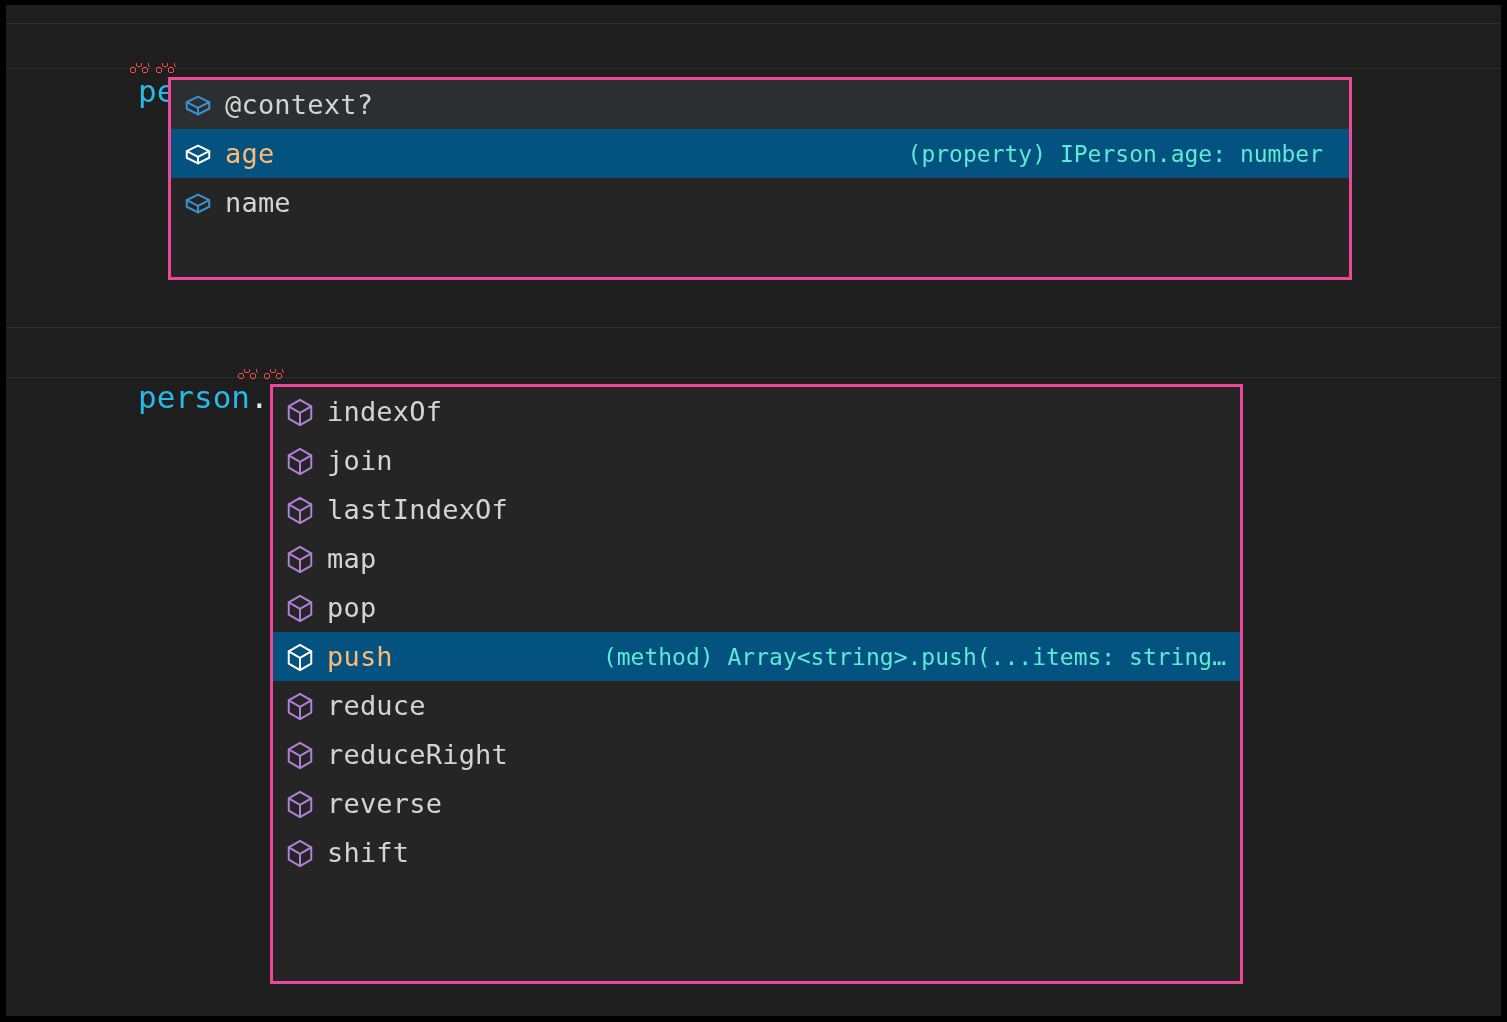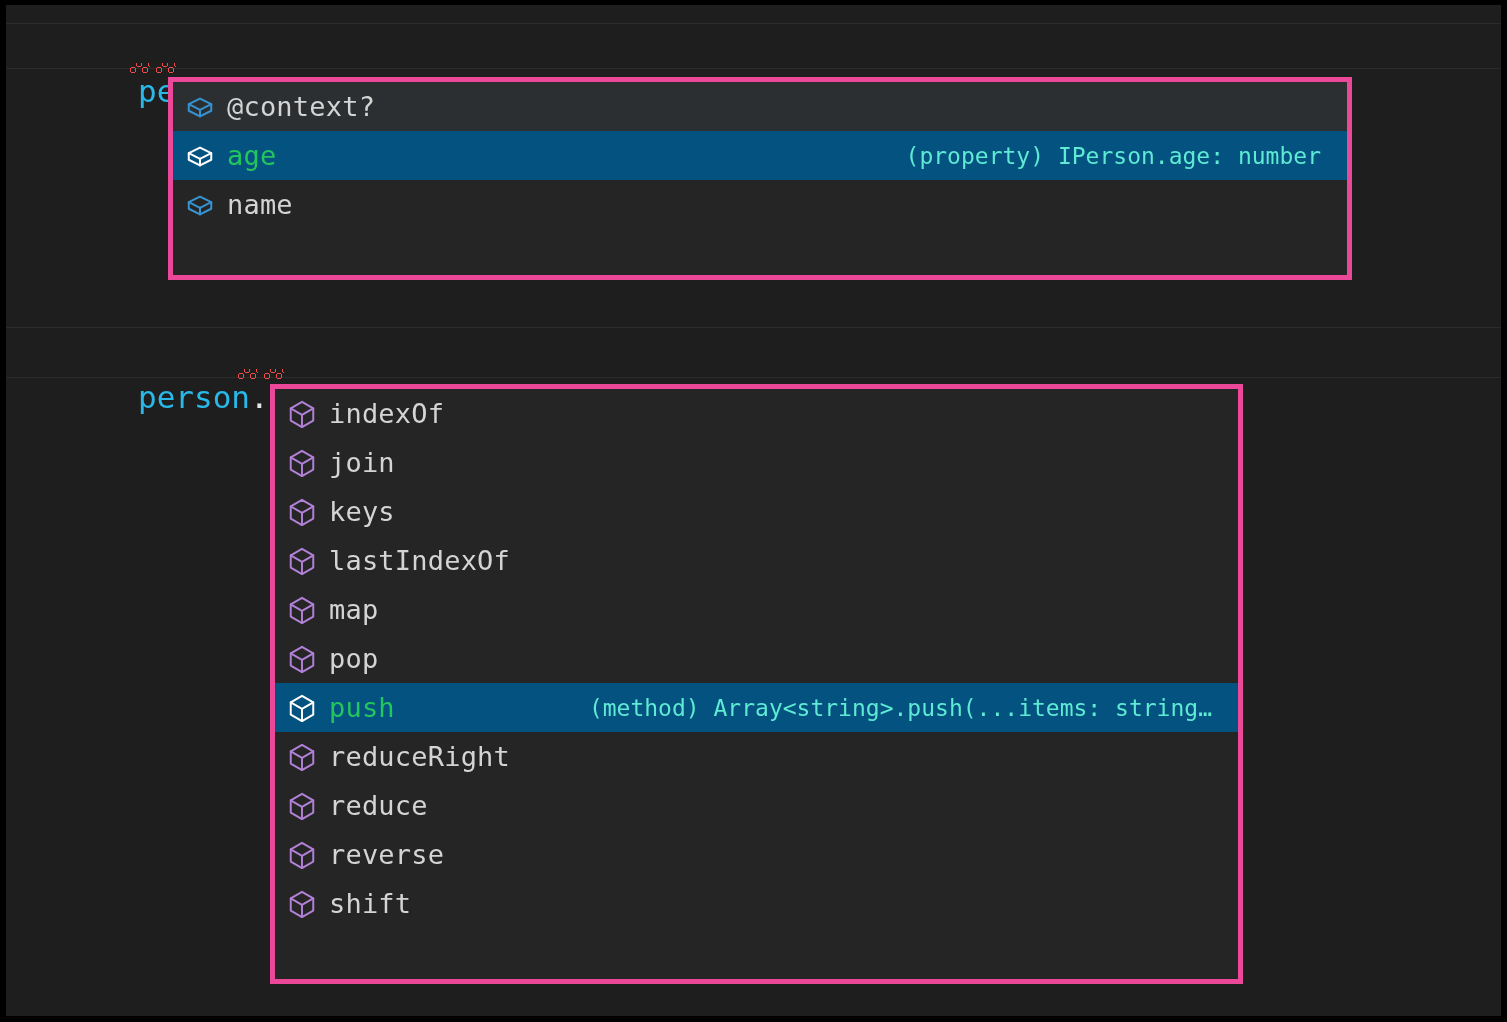--- a/index.html
+++ b/index.html
@@ -73,21 +73,21 @@
   }
   #squiggle-1a { left: 124px; top: 58px;  width: 20px; }
   #squiggle-1b { left: 150px; top: 58px;  width: 20px; }
   #squiggle-2a { left: 232px; top: 364px; width: 20px; }
   #squiggle-2b { left: 258px; top: 364px; width: 20px; }
 
   
   .suggest-widget {
     position: absolute;
     background: #252526;
-    border: 5px solid #ec4899;
+    border: 3px solid #ec4899;
     box-sizing: border-box;
     overflow: hidden;
   }
   #suggest-widget-1 {
     left: 162px;
     top: 72px;
     width: 1184px;
     height: 203px;
   }
   #suggest-widget-2 {
@@ -122,37 +122,37 @@
   }
 
   .row-label {
     font-size: 27px;
     line-height: 30px;
     color: #d4d4d4;
     font-family: "DejaVu Sans Mono", "Liberation Mono", monospace;
     white-space: pre;
     letter-spacing: 0.2px;
   }
-  .suggest-row.selected .row-label { color: #22c55e; }
+  .suggest-row.selected .row-label { color: #fdba74; }
 
   .row-detail {
     position: absolute;
     right: 26px;
     top: 50%;
     transform: translateY(-50%);
     font-size: 23px;
     line-height: 26px;
     color: #5eead4;
     font-family: "DejaVu Sans Mono", "Liberation Mono", monospace;
     white-space: pre;
     overflow: hidden;
     text-overflow: clip;
     max-width: 900px;
   }
-  #suggest-widget-2 .row-detail { right: 26px; text-align: center; }
+  #suggest-widget-2 .row-detail { right: 14px; text-align: center; }
 </style>
 </head>
 <body>
 
 <div id="editor-frame">
   <div id="editor-surface">
 
     <div class="rule rule-top"></div>
     <div class="rule rule-line1-b"></div>
     <div class="rule rule-line2-t"></div>
@@ -217,28 +217,20 @@
                 <path d="M16 17 L16 30"></path>
               </svg></span>
             <span class="row-label">join</span>
           </div>
           <div class="suggest-row">
             <span class="row-icon"><svg viewBox="0 0 32 32" width="30" height="30" fill="none" stroke="#b180d7" stroke-width="2.1" stroke-linejoin="round" stroke-linecap="round">
                 <path d="M16 3 L28 10 L28 23 L16 30 L4 23 L4 10 Z"></path>
                 <path d="M4 10 L16 17 L28 10"></path>
                 <path d="M16 17 L16 30"></path>
               </svg></span>
-            <span class="row-label">keys</span>
-          </div>
-          <div class="suggest-row">
-            <span class="row-icon"><svg viewBox="0 0 32 32" width="30" height="30" fill="none" stroke="#b180d7" stroke-width="2.1" stroke-linejoin="round" stroke-linecap="round">
-                <path d="M16 3 L28 10 L28 23 L16 30 L4 23 L4 10 Z"></path>
-                <path d="M4 10 L16 17 L28 10"></path>
-                <path d="M16 17 L16 30"></path>
-              </svg></span>
             <span class="row-label">lastIndexOf</span>
           </div>
           <div class="suggest-row">
             <span class="row-icon"><svg viewBox="0 0 32 32" width="30" height="30" fill="none" stroke="#b180d7" stroke-width="2.1" stroke-linejoin="round" stroke-linecap="round">
                 <path d="M16 3 L28 10 L28 23 L16 30 L4 23 L4 10 Z"></path>
                 <path d="M4 10 L16 17 L28 10"></path>
                 <path d="M16 17 L16 30"></path>
               </svg></span>
             <span class="row-label">map</span>
           </div>
@@ -258,29 +250,29 @@
               </svg></span>
             <span class="row-label">push</span>
             <span class="row-detail">(method) Array&lt;string&gt;.push(...items: string…</span>
           </div>
           <div class="suggest-row">
             <span class="row-icon"><svg viewBox="0 0 32 32" width="30" height="30" fill="none" stroke="#b180d7" stroke-width="2.1" stroke-linejoin="round" stroke-linecap="round">
                 <path d="M16 3 L28 10 L28 23 L16 30 L4 23 L4 10 Z"></path>
                 <path d="M4 10 L16 17 L28 10"></path>
                 <path d="M16 17 L16 30"></path>
               </svg></span>
+            <span class="row-label">reduce</span>
+          </div>
+          <div class="suggest-row">
+            <span class="row-icon"><svg viewBox="0 0 32 32" width="30" height="30" fill="none" stroke="#b180d7" stroke-width="2.1" stroke-linejoin="round" stroke-linecap="round">
+                <path d="M16 3 L28 10 L28 23 L16 30 L4 23 L4 10 Z"></path>
+                <path d="M4 10 L16 17 L28 10"></path>
+                <path d="M16 17 L16 30"></path>
+              </svg></span>
             <span class="row-label">reduceRight</span>
-          </div>
-          <div class="suggest-row">
-            <span class="row-icon"><svg viewBox="0 0 32 32" width="30" height="30" fill="none" stroke="#b180d7" stroke-width="2.1" stroke-linejoin="round" stroke-linecap="round">
-                <path d="M16 3 L28 10 L28 23 L16 30 L4 23 L4 10 Z"></path>
-                <path d="M4 10 L16 17 L28 10"></path>
-                <path d="M16 17 L16 30"></path>
-              </svg></span>
-            <span class="row-label">reduce</span>
           </div>
           <div class="suggest-row">
             <span class="row-icon"><svg viewBox="0 0 32 32" width="30" height="30" fill="none" stroke="#b180d7" stroke-width="2.1" stroke-linejoin="round" stroke-linecap="round">
                 <path d="M16 3 L28 10 L28 23 L16 30 L4 23 L4 10 Z"></path>
                 <path d="M4 10 L16 17 L28 10"></path>
                 <path d="M16 17 L16 30"></path>
               </svg></span>
             <span class="row-label">reverse</span>
           </div>
           <div class="suggest-row">

